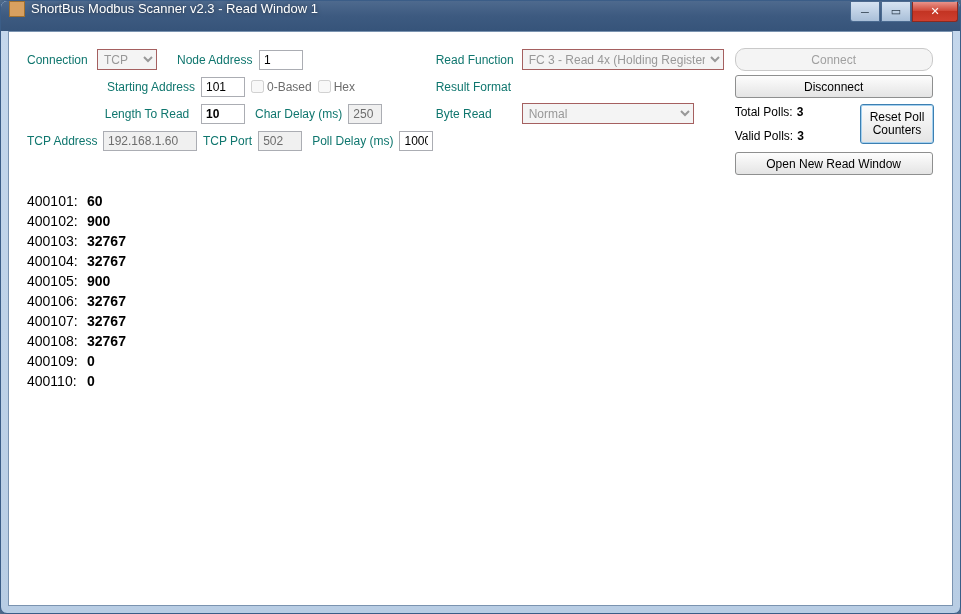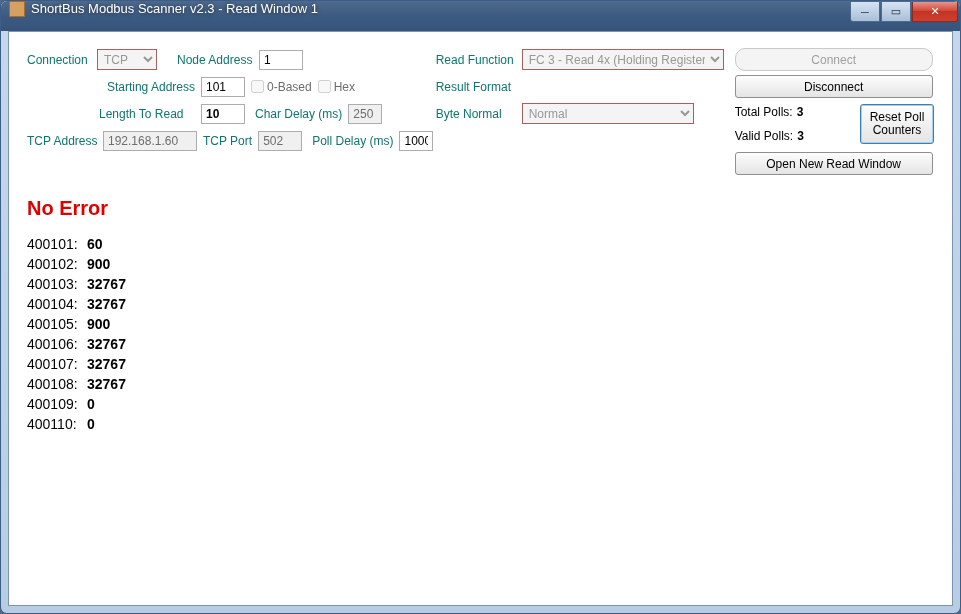--- a/index.html
+++ b/index.html
@@ -178,21 +178,21 @@
               <input type="checkbox" disabled="" style="">
               <span>0-Based</span>
             </span>
           <span class="chk">
               <input type="checkbox" disabled="" style="">
               <span>Hex</span>
             </span>
         </div>
         <div class="row">
           <span style="width:66px"></span>
-          <label class="lbl" style="width:96px; text-align:left;">Length To Read</label>
+          <label class="lbl" style="width:96px; text-align:center;">Length To Read</label>
           <input class="txt" style="width: 44px; font-weight: bold;" value="10">
           <label class="lbl" style="margin-left:4px;">Char Delay (ms)</label>
           <input class="txt ro" style="width: 34px;" disabled="" value="250">
         </div>
         <div class="row">
           <label class="lbl" style="width:70px">TCP Address</label>
           <input class="txt ro" style="width: 94px;" disabled="" value="192.168.1.60">
           <label class="lbl">TCP Port</label>
           <input class="txt ro" style="width: 44px;" disabled="" value="502">
           <label class="lbl" style="margin-left:4px;">Poll Delay (ms)</label>
@@ -204,21 +204,21 @@
         <div class="row">
           <label class="lbl" style="width:80px">Read Function</label>
           <select class="combo" style="width:202px" disabled="">
             <option>FC 3 - Read 4x (Holding Registers)</option>
           </select>
         </div>
         <div class="row">
           <label class="lbl" style="width:80px">Result Format</label>
         </div>
         <div class="row">
-          <label class="lbl" style="width:80px">Byte Normal</label>
+          <label class="lbl" style="width:80px">Byte Read</label>
           <select class="combo" style="width:172px" disabled="">
             <option>Normal</option>
           </select>
         </div>
       </div>
 
       <div class="col right-col" style="width:200px;">
         <div class="row">
           <button class="btn" style="width:198px" disabled="">Connect</button>
         </div>
@@ -237,21 +237,20 @@
             </div>
           </div>
           <button class="btn focus" style="width:74px; height:40px; white-space:normal; line-height:13px; align-self:center;">Reset Poll Counters</button>
         </div>
         <div class="row" style="margin-top:2px;">
           <button class="btn" style="width:198px">Open New Read Window</button>
         </div>
       </div>
     </div>
 
-    <div class="status-title">No Error</div>
 
     <div class="reg-list" id="reg-list">
         <div class="reg-row">
           <span class="reg-addr">400101:</span>
           <span class="reg-val">60</span>
         </div>
         <div class="reg-row">
           <span class="reg-addr">400102:</span>
           <span class="reg-val">900</span>
         </div>

